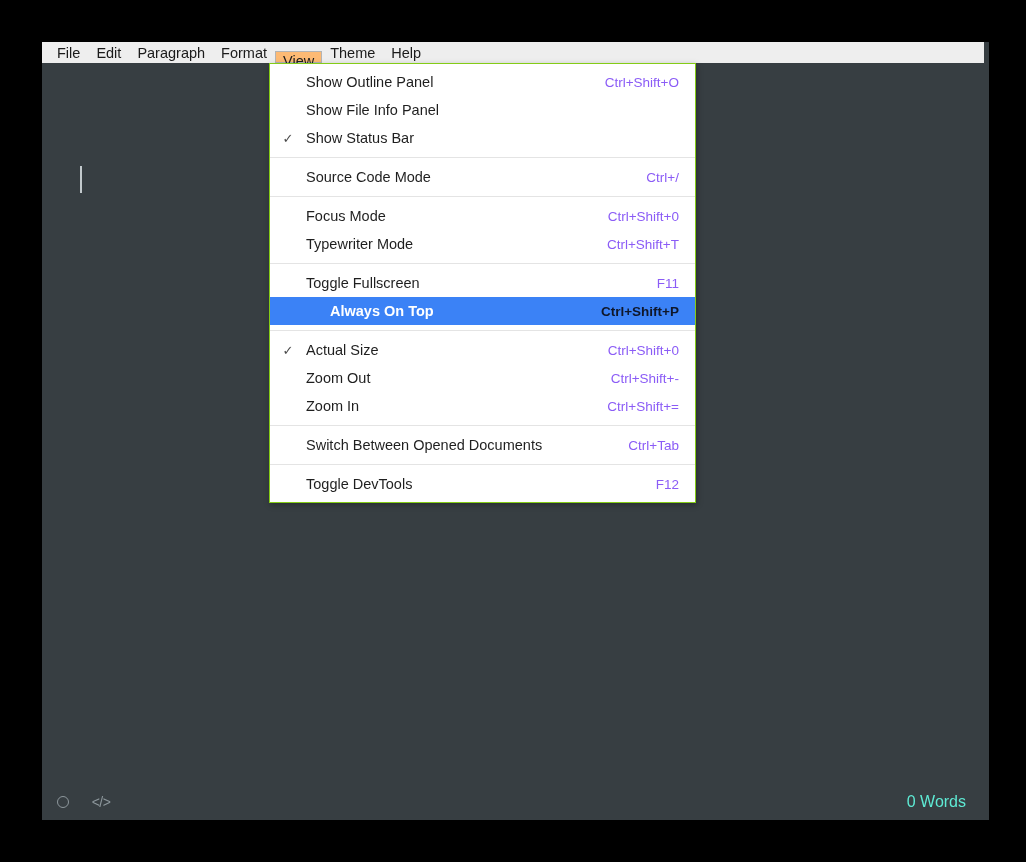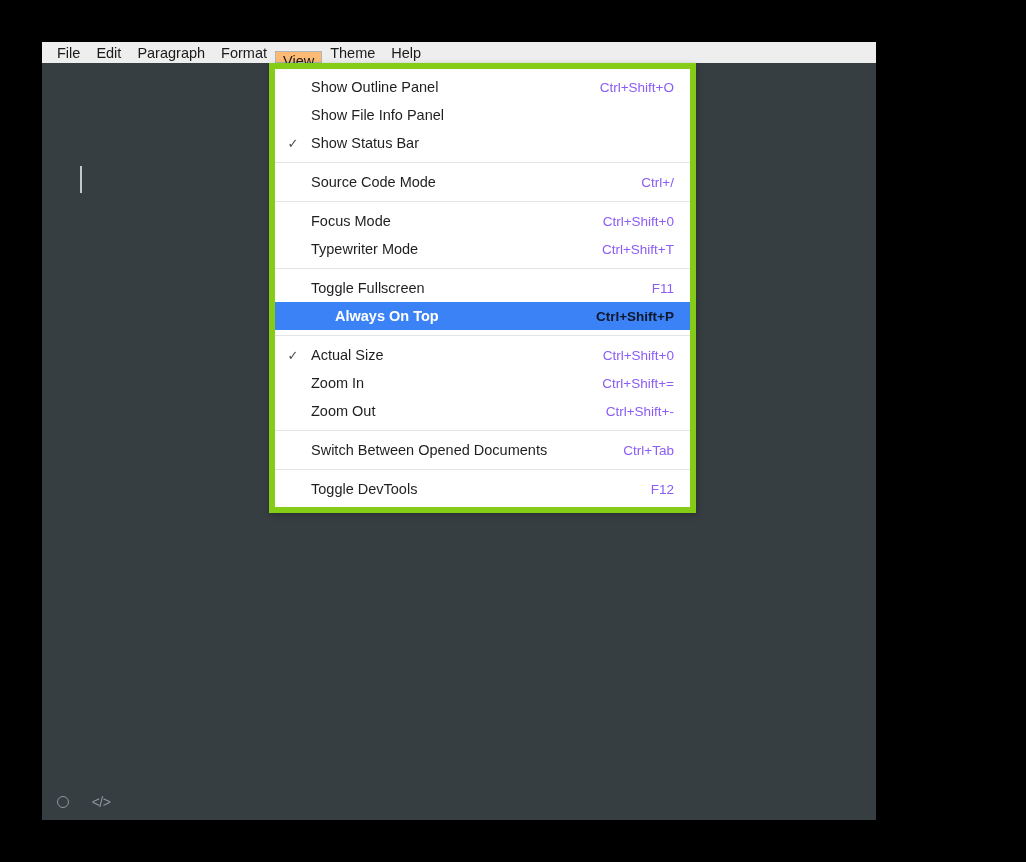--- a/index.html
+++ b/index.html
@@ -9,21 +9,21 @@
     width: 1026px;
     height: 862px;
     overflow: hidden;
     font-family: "Liberation Sans", sans-serif;
   }
 
   #app-window {
     position: absolute;
     left: 42px;
     top: 42px;
-    width: 834px;
+    width: 947px;
     height: 778px;
     background: #373e42;
     overflow: hidden;
   }
 
   
   #menubar {
     position: absolute;
     left: 0;
     top: 0;
@@ -117,21 +117,21 @@
     white-space: nowrap;
   }
 
   
   #view-dropdown {
     position: absolute;
     left: 227px;
     top: 21px;
     width: 427px;
     background: #ffffff;
-    border: 6px solid #84cc16;
+    border: 1px solid #84cc16;
     box-shadow: 1px 2px 6px rgba(0,0,0,0.28);
     box-sizing: border-box;
     padding: 4px 0 4px 0;
     z-index: 50;
   }
   .menu-group {
     padding: 0;
   }
   .menu-sep {
     height: 1px;
@@ -267,28 +267,28 @@
       </div>
       <div class="menu-sep"></div>
       <div class="menu-group">
         <div class="menu-item">
           <span class="menu-check">✓</span>
           <span class="menu-label">Actual Size</span>
           <span class="menu-shortcut">Ctrl+Shift+0</span>
         </div>
         <div class="menu-item">
           <span class="menu-check"></span>
+          <span class="menu-label">Zoom Out</span>
+          <span class="menu-shortcut">Ctrl+Shift+-</span>
+        </div>
+        <div class="menu-item">
+          <span class="menu-check"></span>
           <span class="menu-label">Zoom In</span>
           <span class="menu-shortcut">Ctrl+Shift+=</span>
         </div>
-        <div class="menu-item">
-          <span class="menu-check"></span>
-          <span class="menu-label">Zoom Out</span>
-          <span class="menu-shortcut">Ctrl+Shift+-</span>
-        </div>
       </div>
       <div class="menu-sep"></div>
       <div class="menu-group">
         <div class="menu-item">
           <span class="menu-check"></span>
           <span class="menu-label">Switch Between Opened Documents</span>
           <span class="menu-shortcut">Ctrl+Tab</span>
         </div>
       </div>
       <div class="menu-sep"></div>

